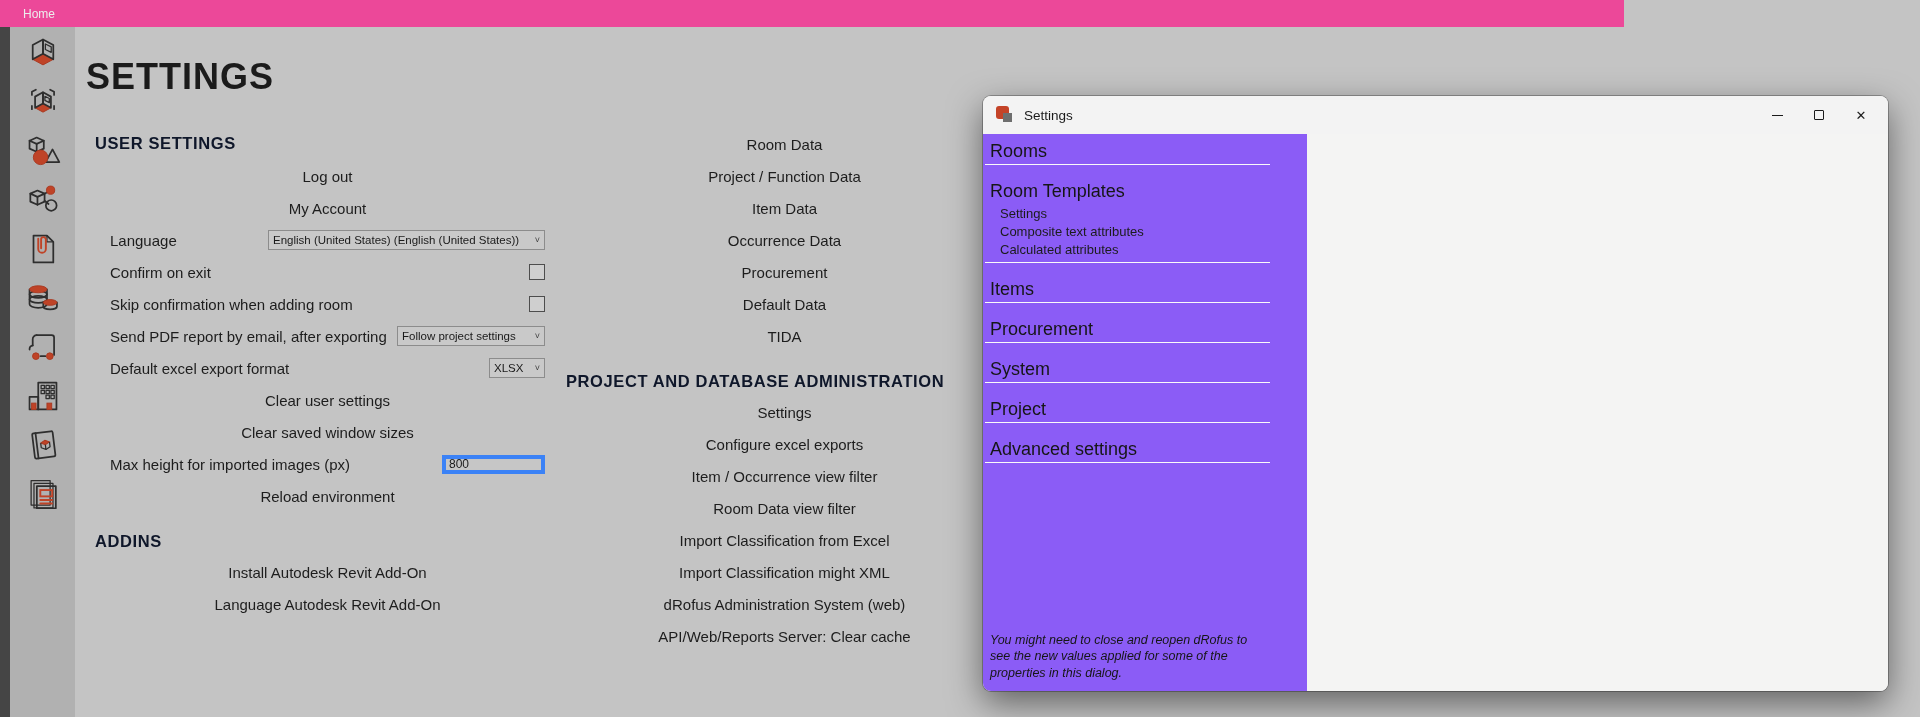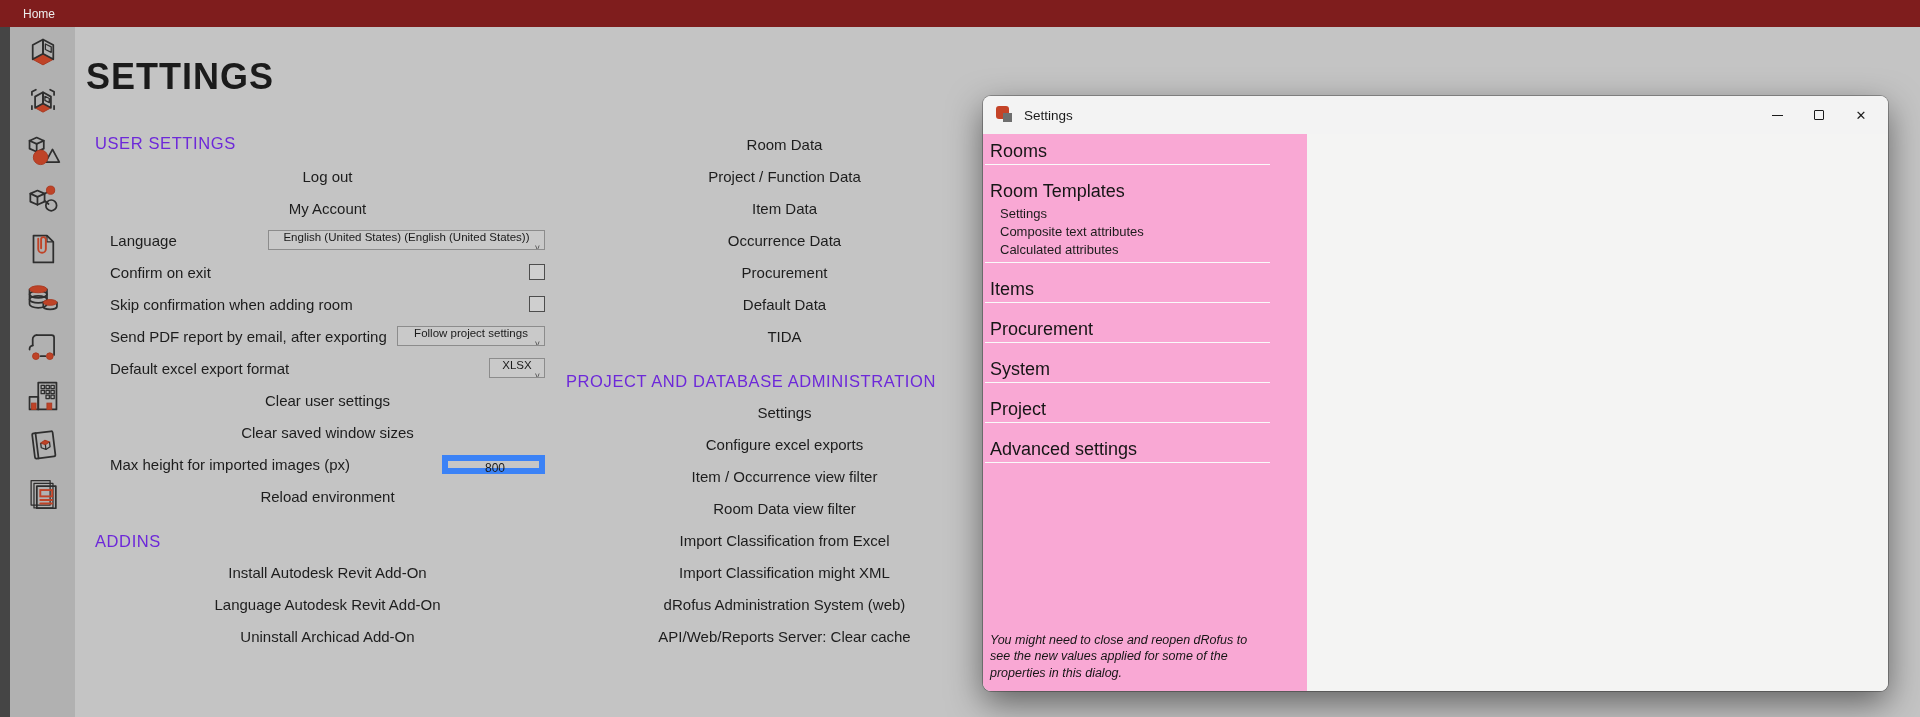--- a/index.html
+++ b/index.html
@@ -5,22 +5,22 @@
   * { margin:0; padding:0; box-sizing:border-box; }
   html,body { width:1920px; height:717px; }
   body {
     position:relative; overflow:hidden;
     background:#c4c4c4;
     font-family:"Liberation Sans", sans-serif;
     color:#1e1e1e;
   }
   
   .titlebar {
-    position:absolute; left:0; top:0; width:1920px; height:27px;
-    background:#7f1d1d; display:flex; align-items:center;
+    position:absolute; left:0; top:0; width:1624px; height:27px;
+    background:#ec4899; display:flex; align-items:center;
   }
   .titlebar .home { color:#ededed; font-size:12px; padding-left:23px; }
   
   .leftstrip { position:absolute; left:0; top:27px; width:10px; height:690px; background:#454545; }
   .sidebar {
     position:absolute; left:10px; top:27px; width:65px; height:690px;
     background:#b1b1b1; display:flex; flex-direction:column; align-items:center;
     padding-top:6px; gap:9px;
   }
   .side-icon { width:40px; height:40px; display:flex; align-items:center; justify-content:center; }
@@ -32,40 +32,40 @@
   
   .page-title {
     position:absolute; left:86px; top:56px;
     font-size:36px; font-weight:600; letter-spacing:1px; color:#1b1b1b;
   }
   .col { position:absolute; top:128px; }
   .col1 { left:95px;  width:452px; }
   .col2 { left:566px; width:424px; }
   .sec-header {
     height:32px; padding-top:6px;
-    font-size:16.5px; font-weight:normal; letter-spacing:0.6px; color:#6d28d9;
+    font-size:16.5px; font-weight:bold; letter-spacing:0.6px; color:#0f172a;
   }
   .sec-header.later { height:24px; padding-top:0; margin-top:20px; }
   .row {
     height:32px; display:flex; align-items:center;
     padding-left:15px; padding-right:2px; font-size:15px; color:#1d1d1d;justify-content:center;
   }
-  .ctrl { margin-left:auto;flex-direction:column; }
+  .ctrl { margin-left:auto; }
   .dropdown {
     height:20px; background:#c9c9c9; border:1px solid #8c8c8c;
     display:flex; align-items:center; padding:0 4px;
     font-size:11.5px; color:#1a1a1a; white-space:nowrap; overflow:hidden;
   }
   .dd-lang { width:277px; }
   .dd-pdf  { width:148px; }
   .dd-xlsx { width:56px; }
   .chev { margin-left:auto; font-size:9px; color:#3a3a3a; padding-left:5px; }
   .checkbox { width:16px; height:16px; background:#cfcfcf; border:1px solid #4d4d4d; }
   .textinput {
-    width:103px; height:19px; background:#c6c6c6; border:6px solid #3b82f6;
+    width:103px; height:19px; background:#c6c6c6; border:4px solid #3b82f6;
     font-size:12px; color:#1a1a1a; display:flex; align-items:center; padding-left:3px;
   }
   
   .dialog {
     position:absolute; left:983px; top:96px; width:905px; height:595px;
     border-radius:8px; background:#f4f4f3;
     box-shadow:0 12px 34px rgba(0,0,0,0.5), 0 0 0 1px #8f8f8f;
     overflow:hidden;
   }
   .dlg-titlebar {
@@ -74,21 +74,21 @@
   .dlg-logo { position:relative; width:18px; height:18px; margin-left:13px; }
   .dlg-logo .red  { position:absolute; left:0; top:0; width:13px; height:13px; background:#c44327; border-radius:3px; }
   .dlg-logo .gray { position:absolute; left:7px; top:7px; width:9px; height:9px; background:#6e6e6e; }
   .dlg-title { margin-left:10px; font-size:13.5px; color:#1a1a1a; }
   .dlg-buttons { margin-left:auto; display:flex; margin-right:6px; }
   .dlg-btn { width:42px; height:38px; display:flex; align-items:center; justify-content:center; }
   .glyph-min { width:11px; height:1px; background:#1a1a1a; display:block; }
   .glyph-max { width:10px; height:10px; border:1.2px solid #1a1a1a; border-radius:1px; display:block; }
   .glyph-close { font-size:13px; color:#1a1a1a; line-height:1; }
   .dlg-body { display:flex; height:557px; }
-  .dlg-nav { position:relative; width:324px; background:#f9a8d4; }
+  .dlg-nav { position:relative; width:324px; background:#8b5cf6; }
   .dlg-content { flex:1; background:#f4f4f3; }
   .nav-main {
     margin-top:17px; padding-left:7px; line-height:19px;
     font-size:18px; color:#161616;
   }
   .nav-main.first { margin-top:8px; }
   .nav-div { border-top:1px solid #fafafa; margin:3px 37px 0 2px; }
   .nav-subs { margin-top:4px; }
   .nav-sub { line-height:18px; padding-left:17px; font-size:13px; color:#1c1c1c; }
   .dlg-note {
@@ -272,23 +272,20 @@
       <span>Reload environment</span>
     </div>
 
   <div class="sec-header later">ADDINS</div>
   <div class="row">
       <span>Install Autodesk Revit Add-On</span>
     </div>
   <div class="row">
       <span>Language Autodesk Revit Add-On</span>
     </div>
-  <div class="row">
-      <span>Uninstall Archicad Add-On</span>
-    </div>
 </div>
 
 <div class="col col2">
   <div class="row">
       <span>Room Data</span>
     </div>
   <div class="row">
       <span>Project / Function Data</span>
     </div>
   <div class="row">

